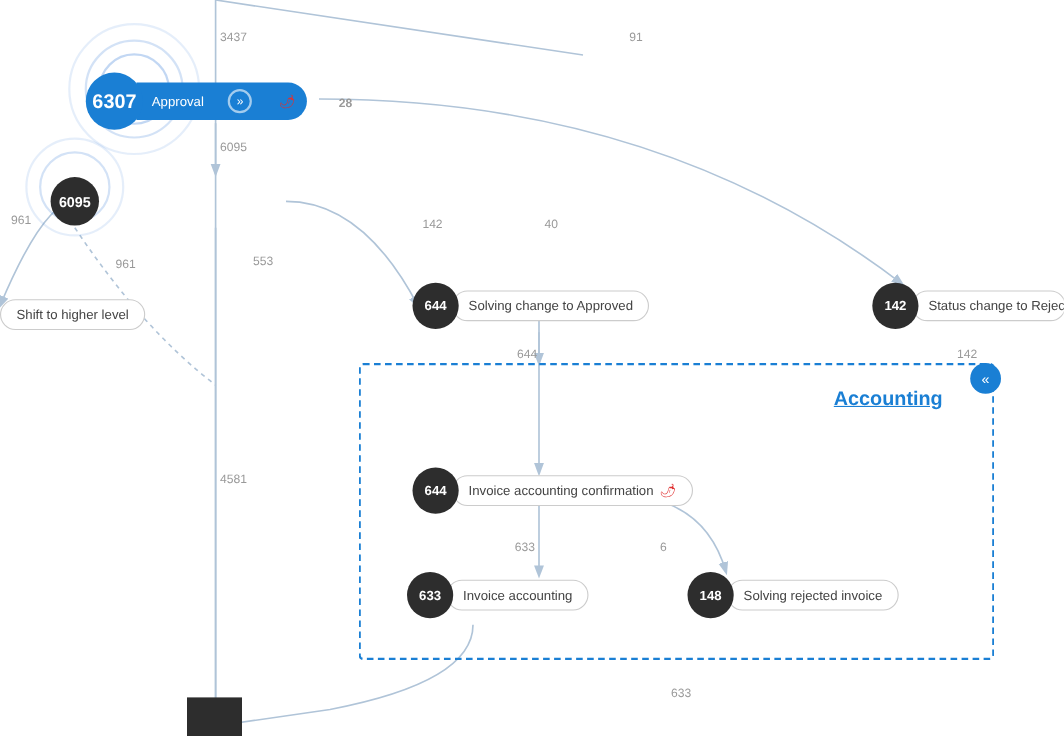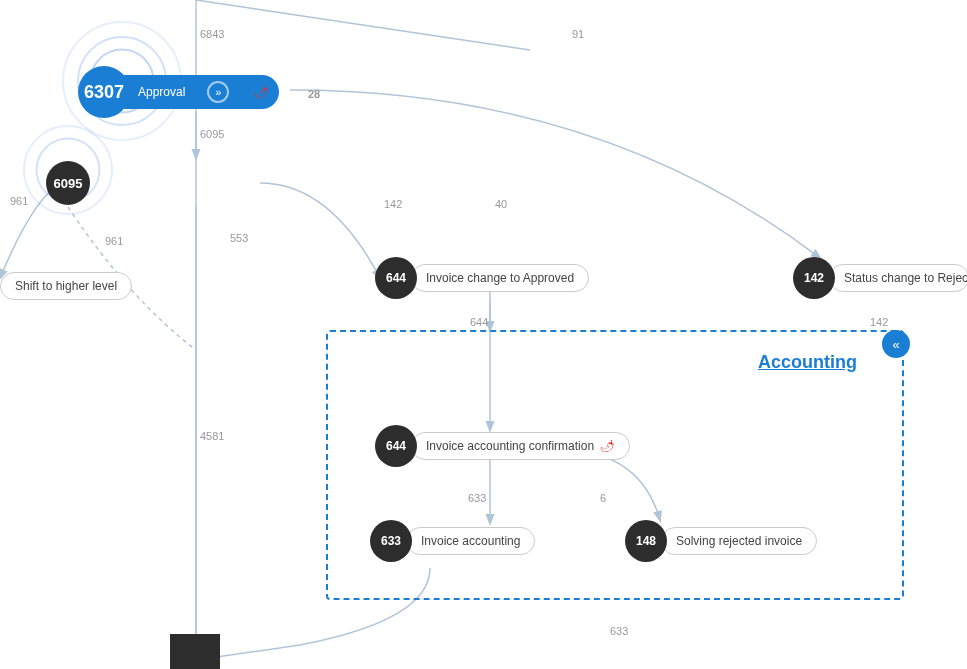--- a/index.html
+++ b/index.html
@@ -237,21 +237,21 @@
     <span>28</span>
   </div>
 
   <div class="node" style="position:absolute;top:161px;left:46px;">
     <div class="node-circle dark">
       <span>6095</span>
     </div>
   </div>
 
   <div class="edge-label" style="left:200px;top:28px;">
-    <span>6843</span>
+    <span>3437</span>
   </div>
   <div class="edge-label" style="left:200px;top:128px;">
     <span>6095</span>
   </div>
   <div class="edge-label" style="left:10px;top:195px;">
     <span>961</span>
   </div>
   <div class="edge-label" style="left:105px;top:235px;">961</div>
   <div class="edge-label" style="left:230px;top:232px;">
     <span>553</span>
@@ -284,21 +284,21 @@
     <div class="node-label" style="margin-left:0;border-radius:20px;margin-top:15px;">
       <span>Shift to higher level</span>
     </div>
   </div>
 
   <div class="node" style="position:absolute;top:257px;left:375px;">
     <div class="node-circle dark" style="width:42px;height:42px;font-size:12px;">
       <span>644</span>
     </div>
     <div class="node-label">
-      <span>Invoice change to Approved</span>
+      <span>Solving change to Approved</span>
     </div>
   </div>
 
   <div class="node" style="position:absolute;top:257px;left:793px;">
     <div class="node-circle dark" style="width:42px;height:42px;font-size:12px;">
       <span>142</span>
     </div>
     <div class="node-label" style="max-width:140px;overflow:hidden;">
       <span>Status change to Rejected</span>
     </div>

